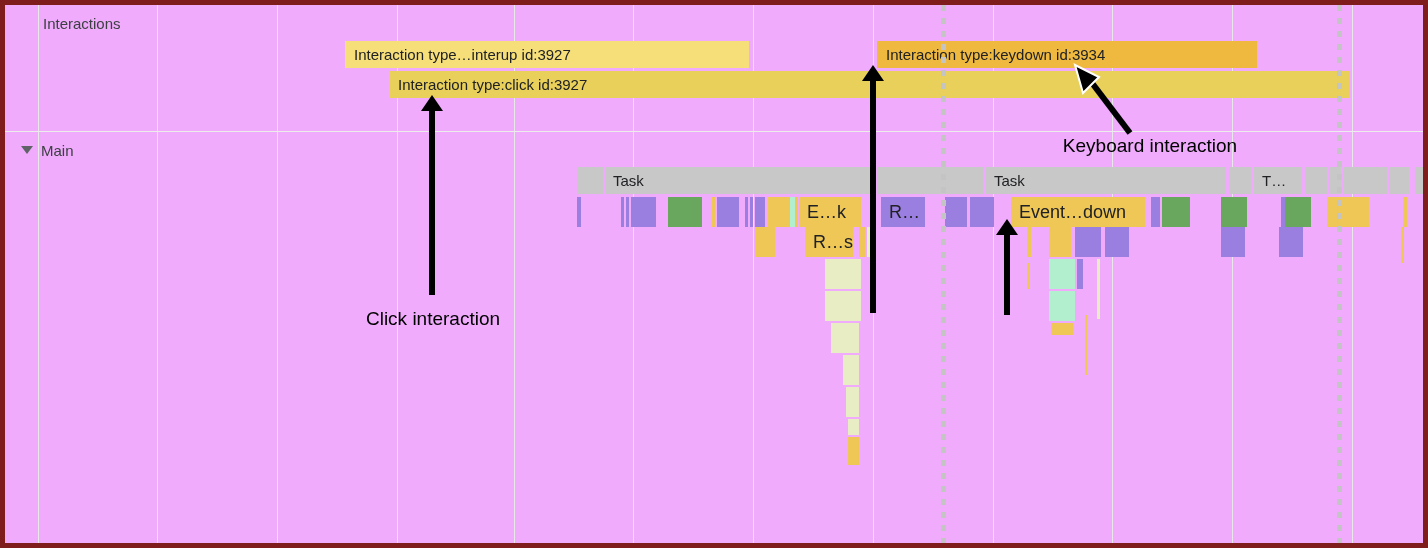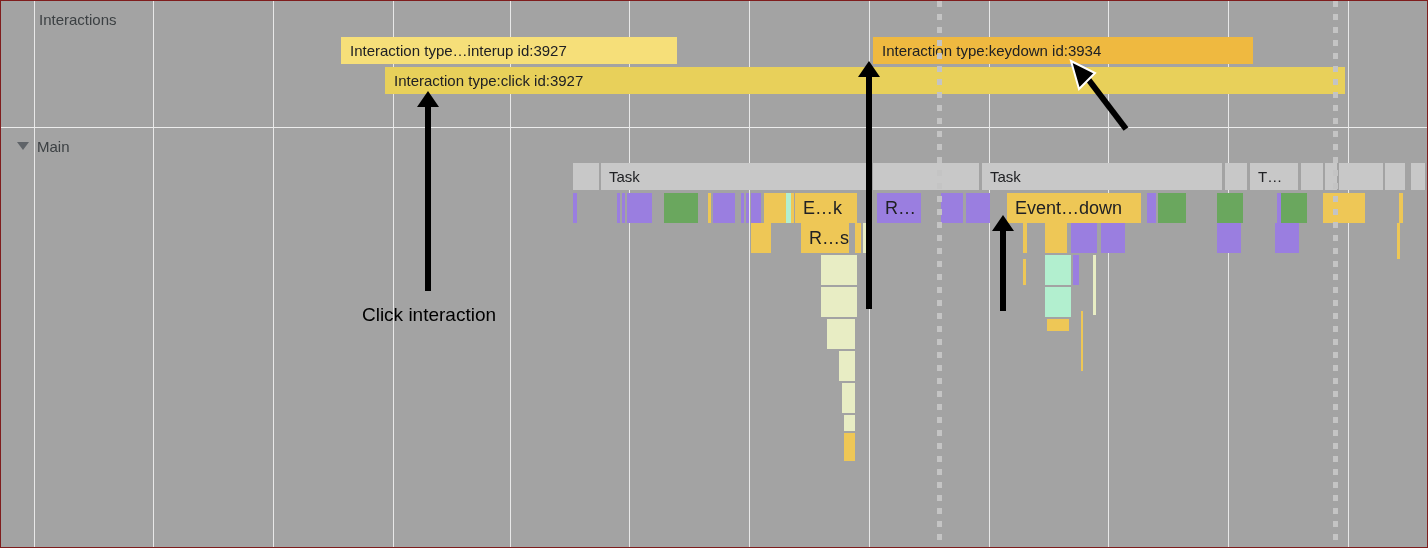--- a/index.html
+++ b/index.html
@@ -1,18 +1,18 @@
 <!DOCTYPE html>
 <html><head>
 <meta charset="utf-8">
 <style>
   html,body{margin:0;padding:0;background:#fff;}
   body{font-family:"Liberation Sans","DejaVu Sans",sans-serif;}
-  #stage{position:relative;width:1428px;height:548px;background:#a3a3a3;
-         border:1px solid #7f1d1d;box-sizing:border-box;overflow:hidden;}
+  #stage{position:relative;width:1428px;height:548px;background:#f0abfc;
+         border:5px solid #7f1d1d;box-sizing:border-box;overflow:hidden;}
 
   
   .vgrid{position:absolute;top:0;bottom:0;width:1px;background:#e8e8e8;}
   .hdiv{position:absolute;left:0;right:0;height:1px;background:#ececec;}
   .dashline{position:absolute;top:0;bottom:0;width:5px;
             background-image:linear-gradient(to bottom,#c4c4c4 0 6px,rgba(0,0,0,0) 6px 13px);
             background-size:5px 13px;background-repeat:repeat-y;}
 
   
   .track-name{position:absolute;color:#3c4043;font-size:15px;white-space:nowrap;}
@@ -60,21 +60,21 @@
     </div>
 
   <div class="hdiv" id="track-divider" style="top:126px;"></div>
 
   <div class="track-name" style="left:38px;top:10px;">Interactions</div>
 
   <div class="tri" style="left:16px;top:141px;"></div>
   <div class="track-name" style="left:36px;top:137px;">Main</div>
 
   <div id="interactions-layer">
-      <div class="ibar light" style="left: 340px; top: 36px; width: 336px;">Interaction type…interup id:3927</div>
+      <div class="ibar light" style="left: 340px; top: 36px; width: 404px;">Interaction type…interup id:3927</div>
       <div class="ibar dark" style="left: 872px; top: 36px; width: 380px;">Interaction type:keydown id:3934</div>
       <div class="ibar mid" style="left: 340px; top: 66px; width: 960px; margin-left: 44px;">Interaction type:click id:3927</div>
     </div>
 
   <div id="tasks-layer">
       <div class="tbar" style="left: 572px; top: 162px; width: 26px;"></div>
       <div class="tbar" style="left: 872px; top: 162px; width: 106px;"></div>
       <div class="tbar" style="left: 1224px; top: 162px; width: 22px;"></div>
       <div class="tbar" style="left: 1300px; top: 162px; width: 22px;"></div>
       <div class="tbar" style="left: 1324px; top: 162px; width: 12px;"></div>
@@ -162,15 +162,16 @@
         <polygon points="991,230 1013,230 1002,214" fill="#000"></polygon>
       </g>
       <g>
         <line x1="1125" y1="128" x2="1084" y2="74" stroke="#000" stroke-width="6"></line>
         <polygon points="1070,60 1094,72 1078,88" fill="#000" stroke="#fff" stroke-width="2"></polygon>
       </g>
     </svg>
 
   <div class="ann" style="left:338px;top:300px;width:180px;">Click interaction</div>
 
+  <div class="ann" style="left:1030px;top:127px;width:230px;">Keyboard interaction</div>
 
 
 </div>
 
 </body></html>

